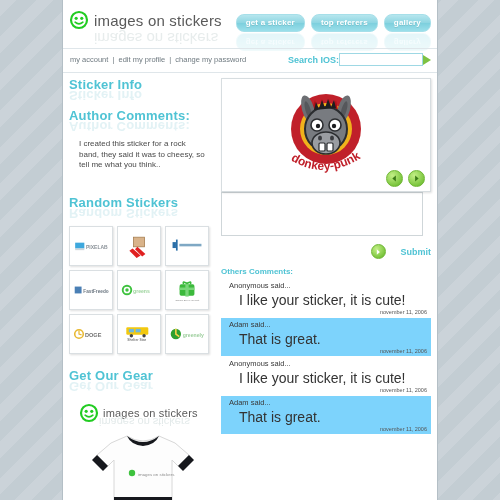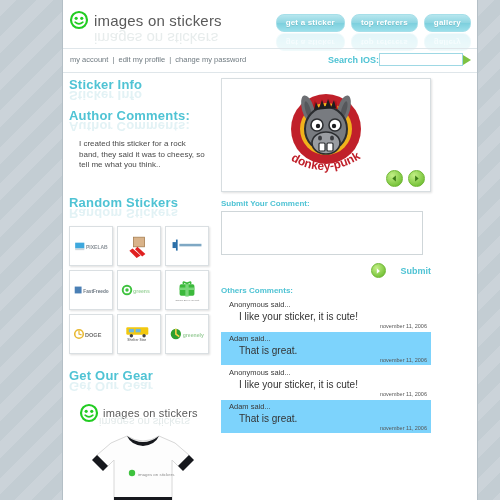--- a/index.html
+++ b/index.html
@@ -5,21 +5,21 @@
   html,body{margin:0;padding:0;}
   body{
     width:500px;height:500px;overflow:hidden;
     font-family:"Liberation Sans", sans-serif;
     background-color:#c3cdd3;
     background-image:repeating-linear-gradient(135deg,
         rgba(255,255,255,0.13) 0px, rgba(255,255,255,0.13) 12px,
         rgba(255,255,255,0.0) 12px, rgba(255,255,255,0.0) 26px);
   }
   #page{
-    position:absolute;left:63px;top:0;width:414px;height:500px;
+    position:absolute;left:63px;top:0;width:374px;height:500px;
     background:#ffffff;
     box-shadow:0 0 0 1px #b4bfc6;
   }
   
   .header{position:relative;height:48px;}
   .logo{position:absolute;left:6px;top:10px;display:flex;align-items:center;gap:5px;}
   .smiley{width:20px;height:20px;flex:0 0 auto;}
   .logo-text{
     font-size:15px;color:#5a5a5a;letter-spacing:.2px;font-weight:400;
   }
@@ -92,21 +92,21 @@
     width:196px;height:38px;border:1px solid #cfd6d9;background:#fff;resize:none;
     font-family:"Liberation Sans",sans-serif;font-size:8px;padding:2px;outline:none;
   }
   .submit-row{display:flex;align-items:center;justify-content:flex-end;gap:15px;margin-top:4px;}
   .submit-label{font-size:9px;color:#4fc3d4;font-weight:bold;}
   
   .oc-title{font-size:8px;color:#4fc3d4;font-weight:bold;margin:8px 0 3px 0;}
   .cmt{padding:2px 4px 2px 4px;margin-bottom:1px;}
   .cmt.alt{background:#7dd3fc;}
   .cmt-author{font-size:7.5px;color:#3a3a3a;margin-left:4px;}
-  .cmt-text{font-size:10px;color:#333;margin:2px 0 1px 14px;}
+  .cmt-text{font-size:14px;color:#333;margin:2px 0 1px 14px;}
   .cmt-date{font-size:5.5px;color:#555;text-align:right;}
   
   .grid{display:grid;grid-template-columns:repeat(3,44px);gap:4px;margin-top:4px;}
   .cell{
     width:42px;height:38px;border:1px solid #dadfe2;background:#fff;
     box-shadow:1px 1px 2px rgba(0,0,0,.13);
     display:flex;align-items:center;justify-content:center;overflow:hidden;
   }
   
   .gearlogo{display:flex;align-items:center;gap:4px;margin:8px 0 0 10px;position:relative;}
@@ -327,21 +327,20 @@
               </svg>
           </div>
           <div class="circbtn">
             <svg width="9" height="9" viewBox="0 0 10 10">
                 <path d="M3.5 1.6 L7.4 5 L3.5 8.4 Z" fill="#3c7a18"></path>
               </svg>
           </div>
         </div>
       </div>
 
-      <div class="sublabel">Submit Your Comment:</div>
       <textarea class="ta" placeholder="" style=""></textarea>
 
       <div class="submit-row">
         <div class="circbtn" style="width:13px;height:13px">
           <svg width="8" height="8" viewBox="0 0 10 10">
               <path d="M3.5 1.6 L7.4 5 L3.5 8.4 Z" fill="#ffffff"></path>
             </svg>
         </div>
         <span class="submit-label">Submit</span>
       </div>

